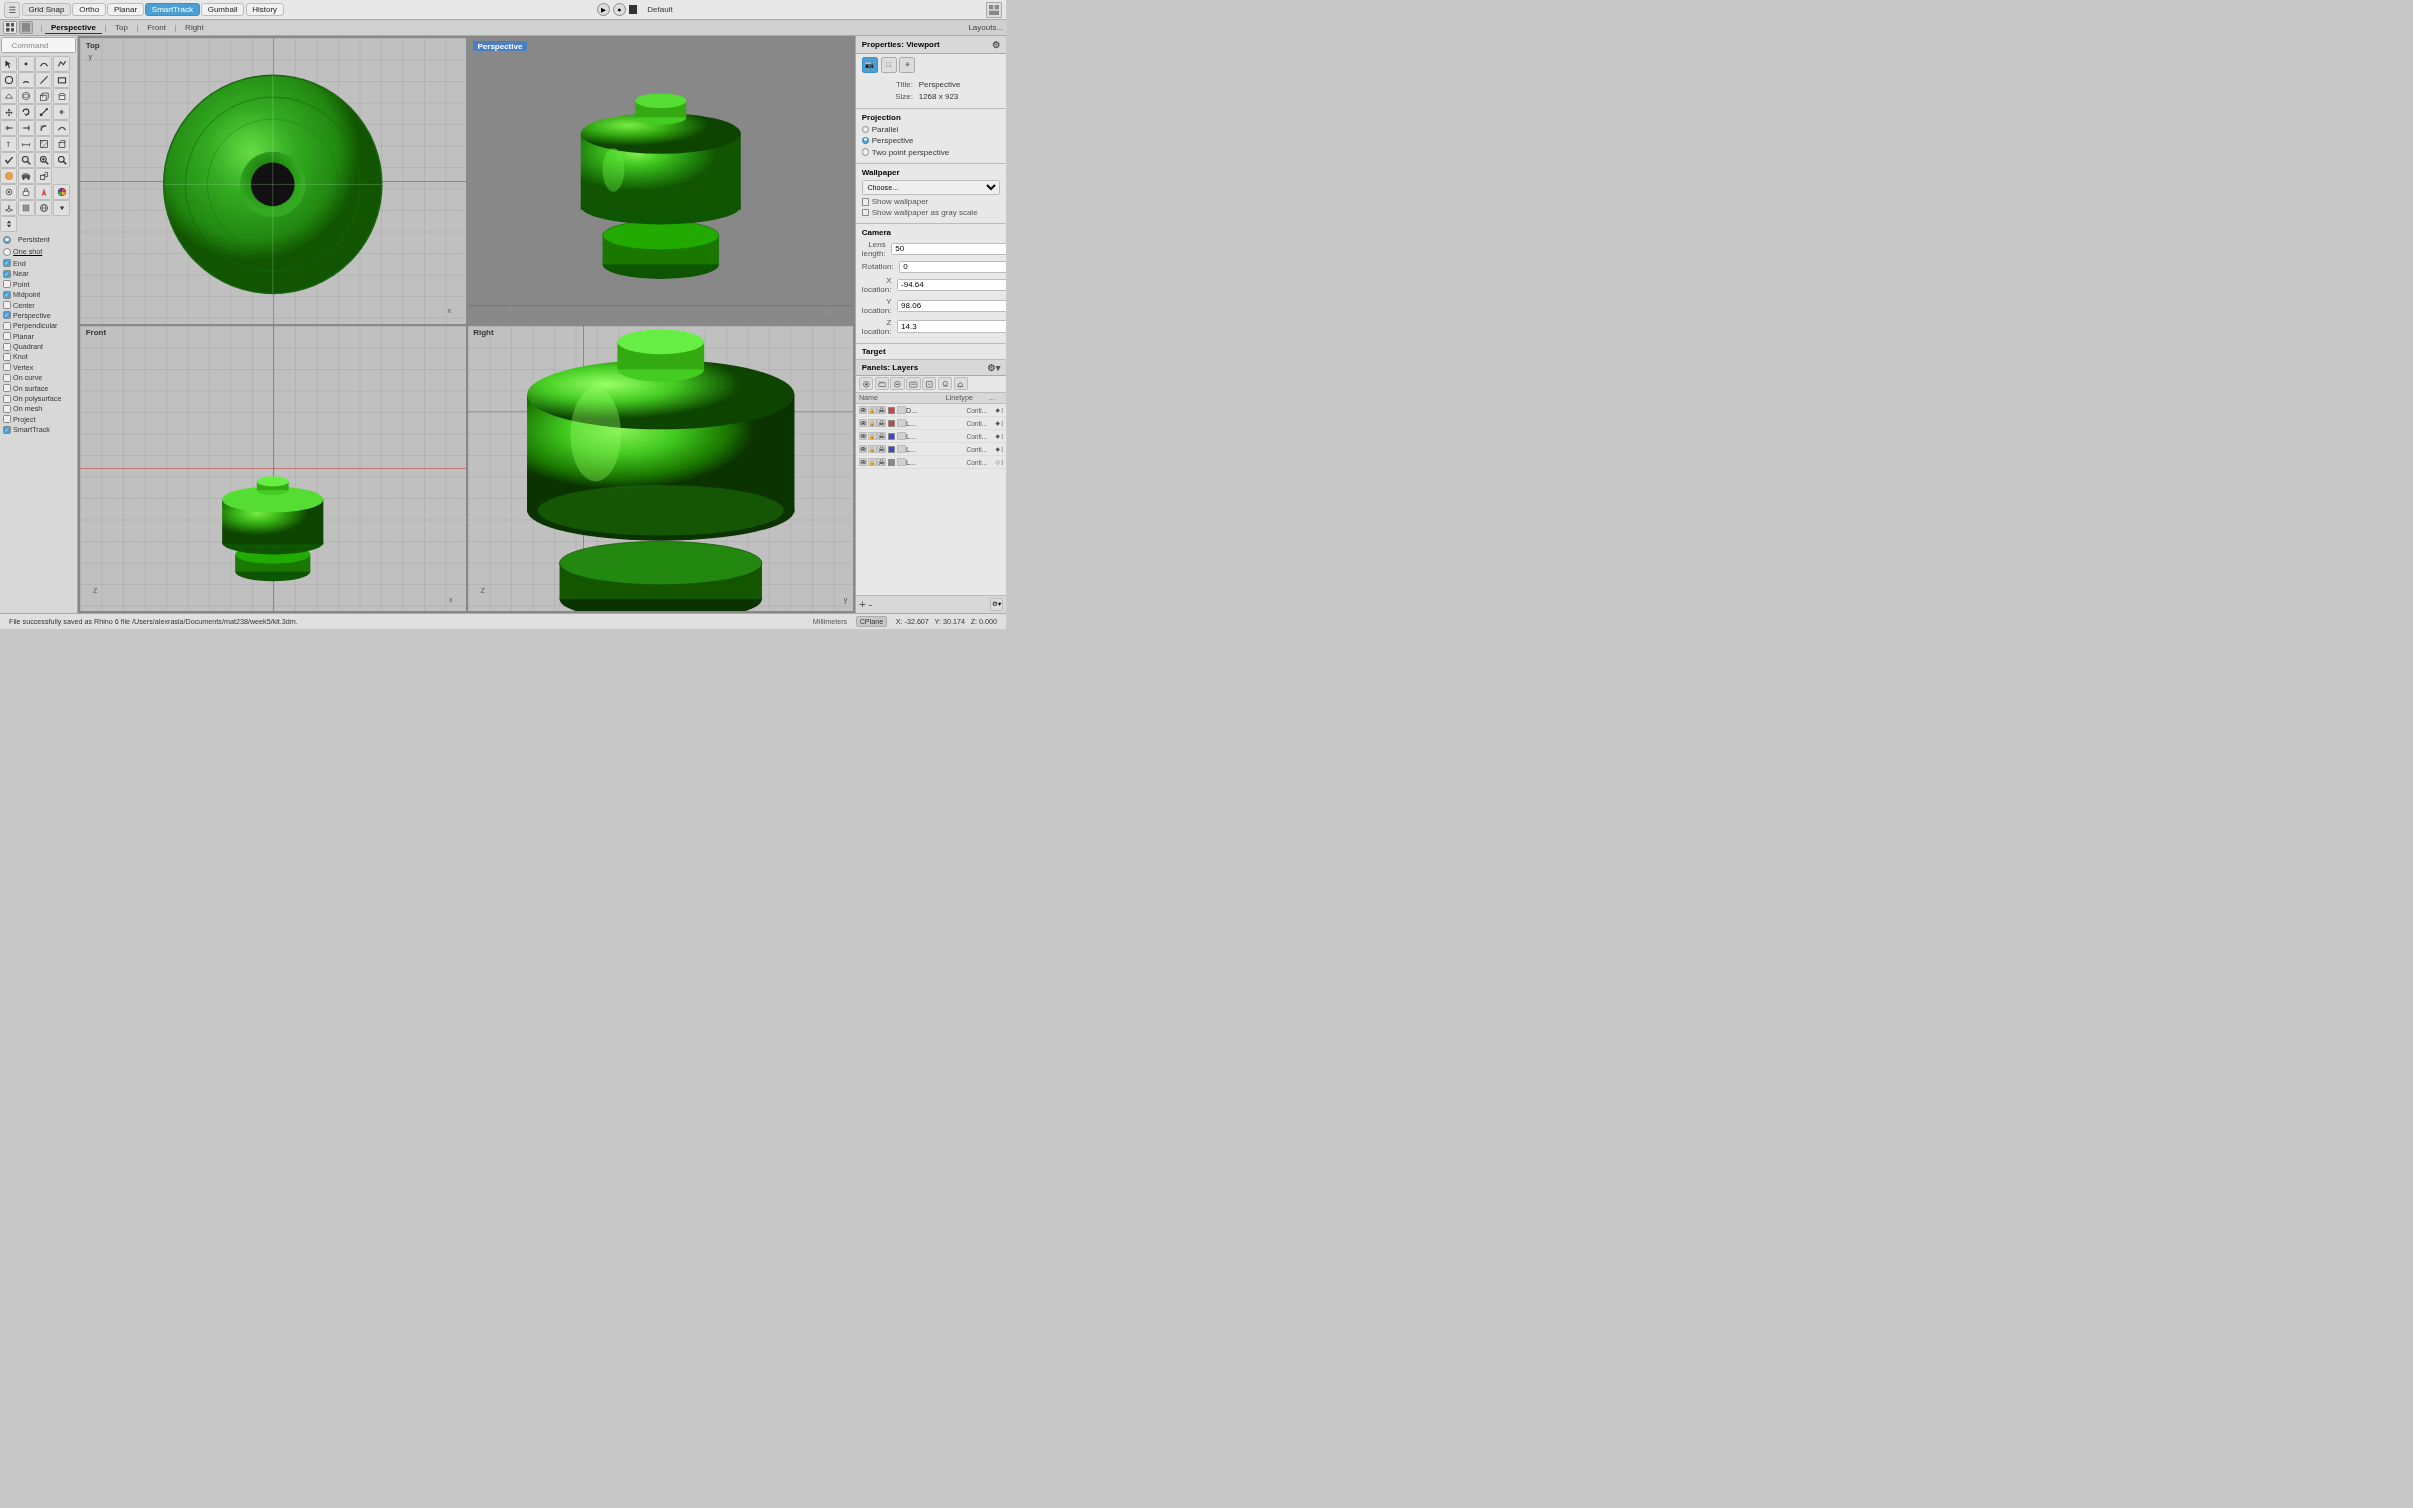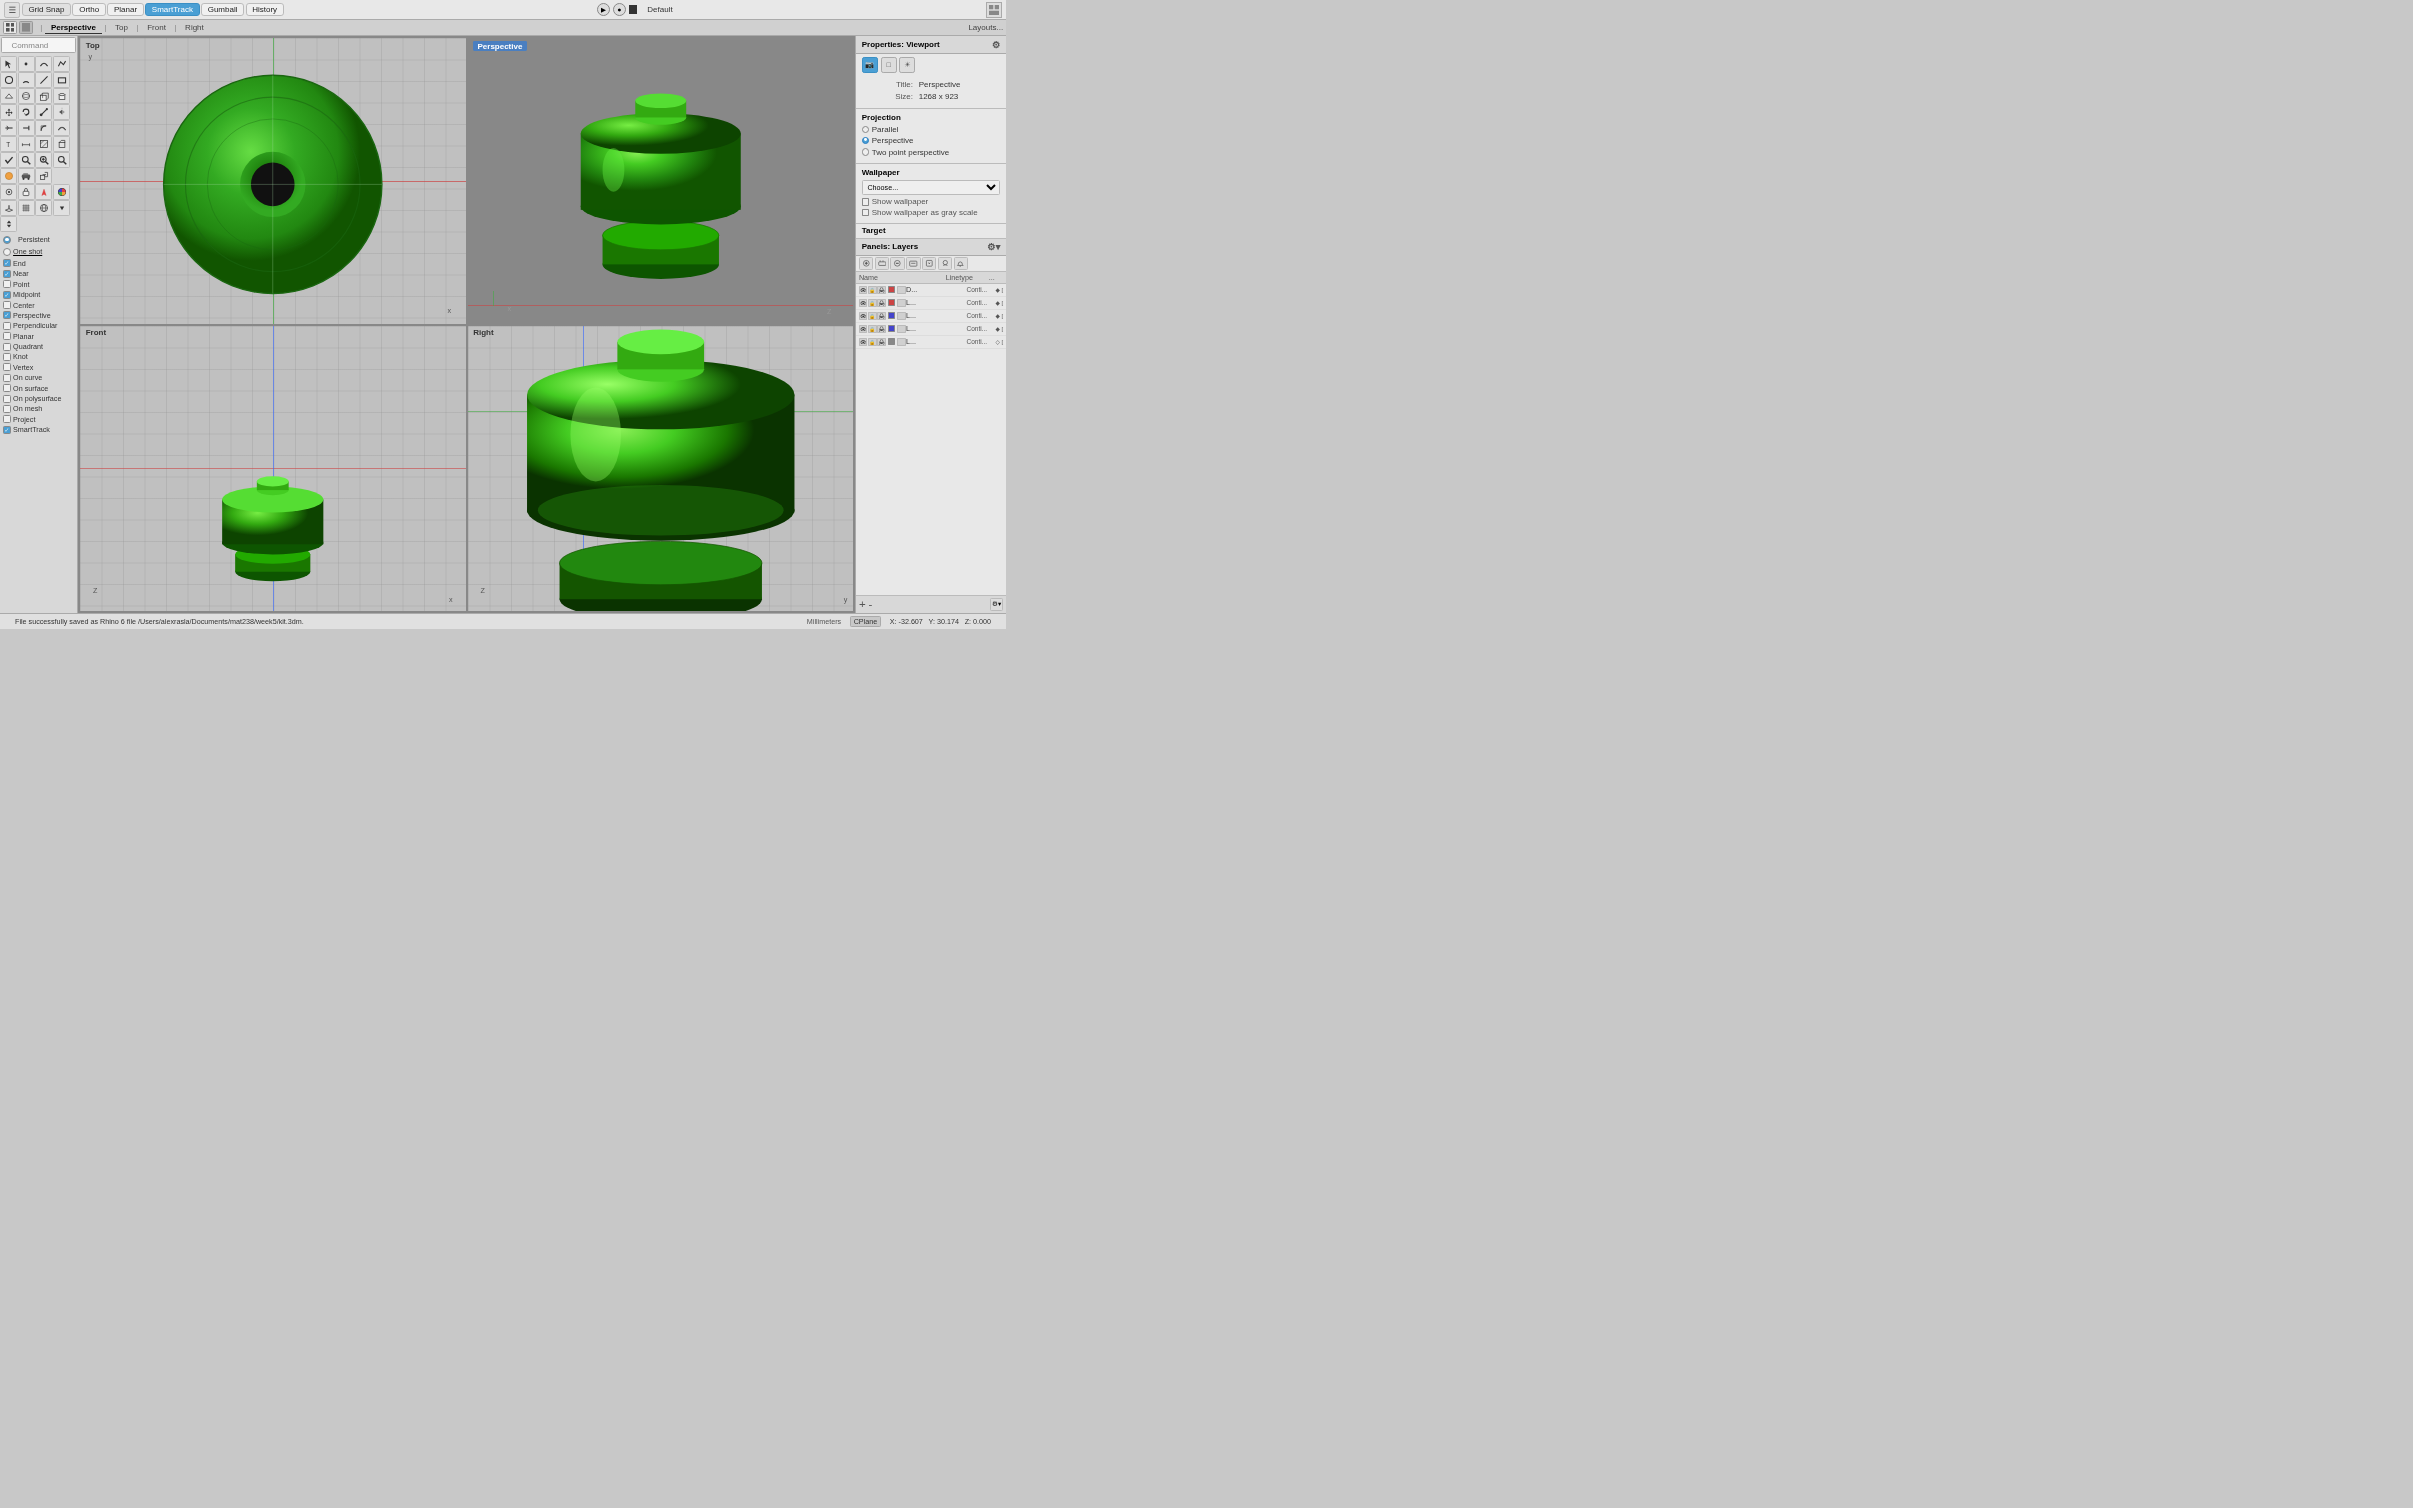--- a/index.html
+++ b/index.html
@@ -201,21 +201,21 @@
     .snap-radio.checked { background: #4a9fd4; }
     .snap-radio-dot { width: 3.6px; height: 3.6px; border-radius: 50%; background: white; }
 
     
     .status-bar {
       height: 16px;
       background: #e0e0e0;
       border-top: 0.7px solid #aaa;
       display: flex;
       align-items: center;
-      padding: 0 15px;
+      padding: 0 9px;
       font-size: 7.2px;
       color: #333;
       gap: 8.6px;
     }
     .status-msg { flex: 1; }
     .status-unit { color: #555; }
     .status-plane { background: #c8c8c8; border: 0.7px solid #aaa; border-radius: 1.4px; padding: 0 2.9px; cursor: pointer; }
     .status-coords { display: flex; gap: 5.7px; }
     .coord { font-size: 7.2px; }
 
@@ -878,20 +878,43 @@
         <div class="checkbox-row" style="margin-top:2.9px;">
           <div class="cb"></div>
           <span>Show wallpaper</span>
         </div>
         <div class="checkbox-row">
           <div class="cb"></div>
           <span>Show wallpaper as gray scale</span>
         </div>
       </div>
 
+      <div class="properties-section">
+        <div style="font-size:8px;font-weight:600;margin-bottom:2.9px;">Camera</div>
+        <div class="prop-row">
+          <span class="prop-label">Lens length:</span>
+          <input class="prop-value" type="text" value="50" style="">
+        </div>
+        <div class="prop-row">
+          <span class="prop-label">Rotation:</span>
+          <input class="prop-value" type="text" value="0" style="">
+        </div>
+        <div class="prop-row">
+          <span class="prop-label">X location:</span>
+          <input class="prop-value" type="text" value="-94.64" style="">
+        </div>
+        <div class="prop-row">
+          <span class="prop-label">Y location:</span>
+          <input class="prop-value" type="text" value="98.06" style="">
+        </div>
+        <div class="prop-row">
+          <span class="prop-label">Z location:</span>
+          <input class="prop-value" type="text" value="14.3" style="">
+        </div>
+      </div>
 
       <div style="padding:2.9px 5.7px;border-bottom:0.7px solid #bbb;font-size:8px;font-weight:600;">
         <span>Target</span>
       </div>
 
       <div class="layers-panel">
         <div class="layers-header">
           <span>Panels: Layers</span>
           <span class="panel-gear">⚙▾</span>
         </div>

